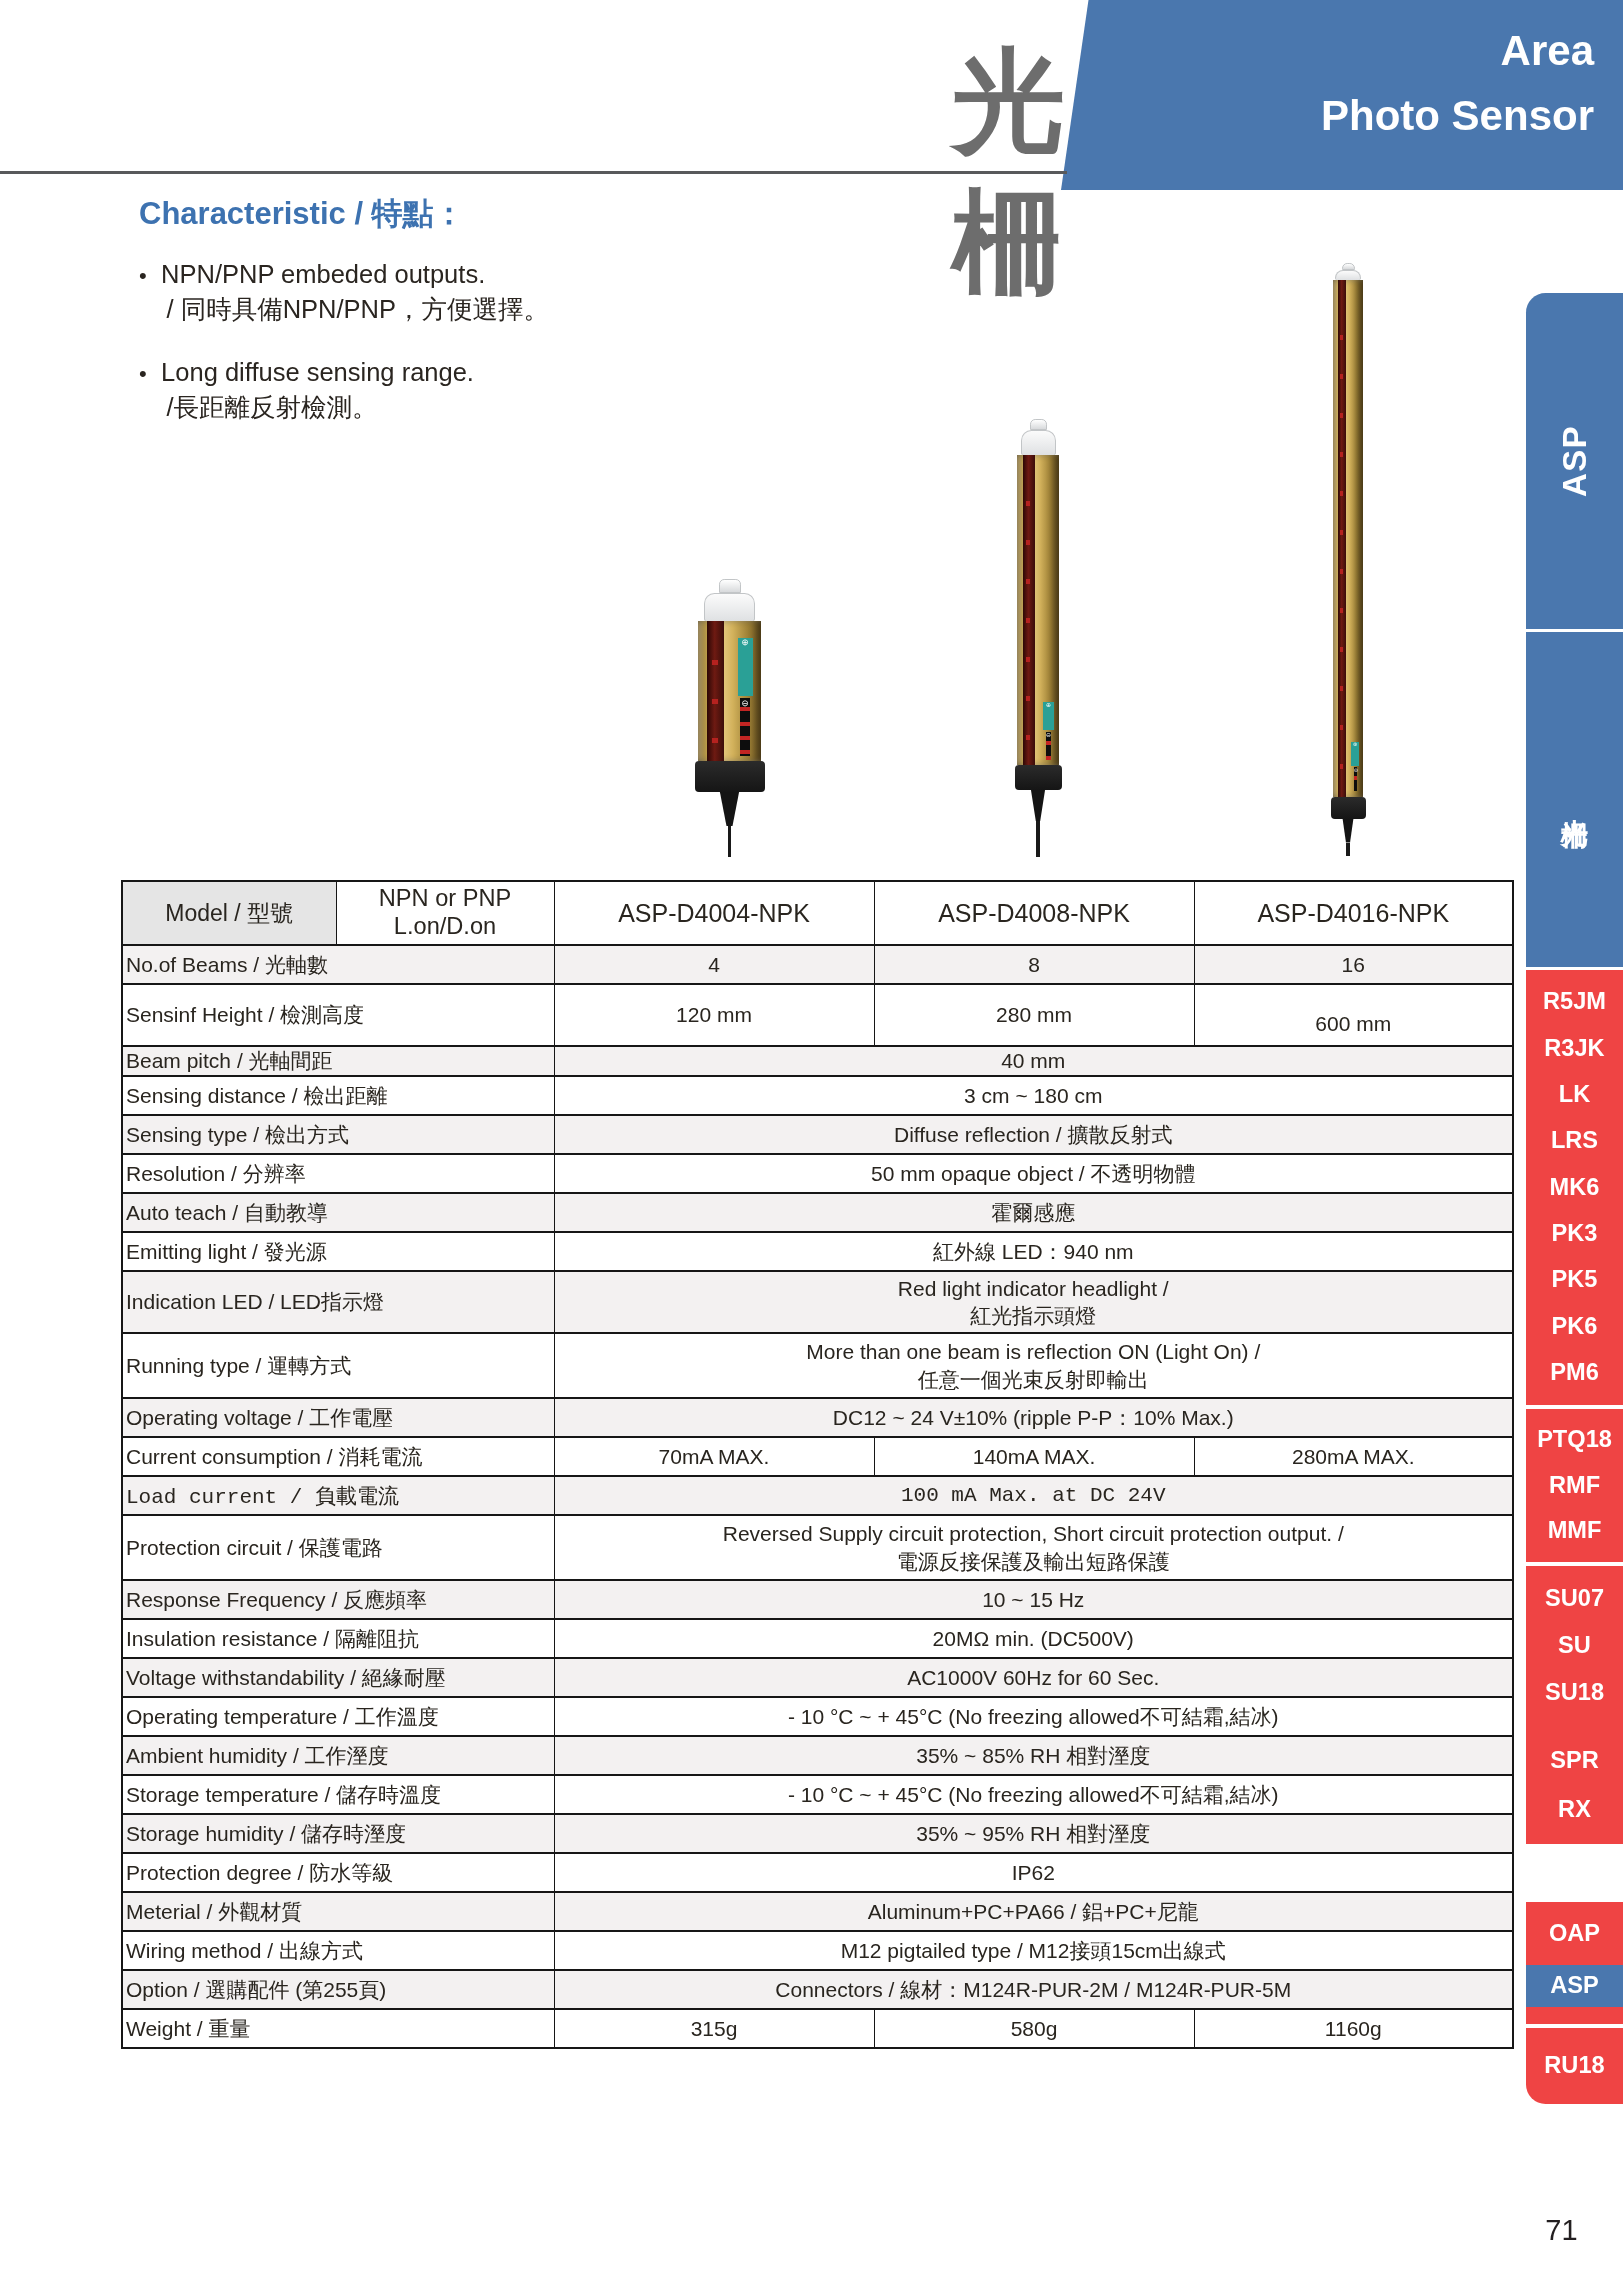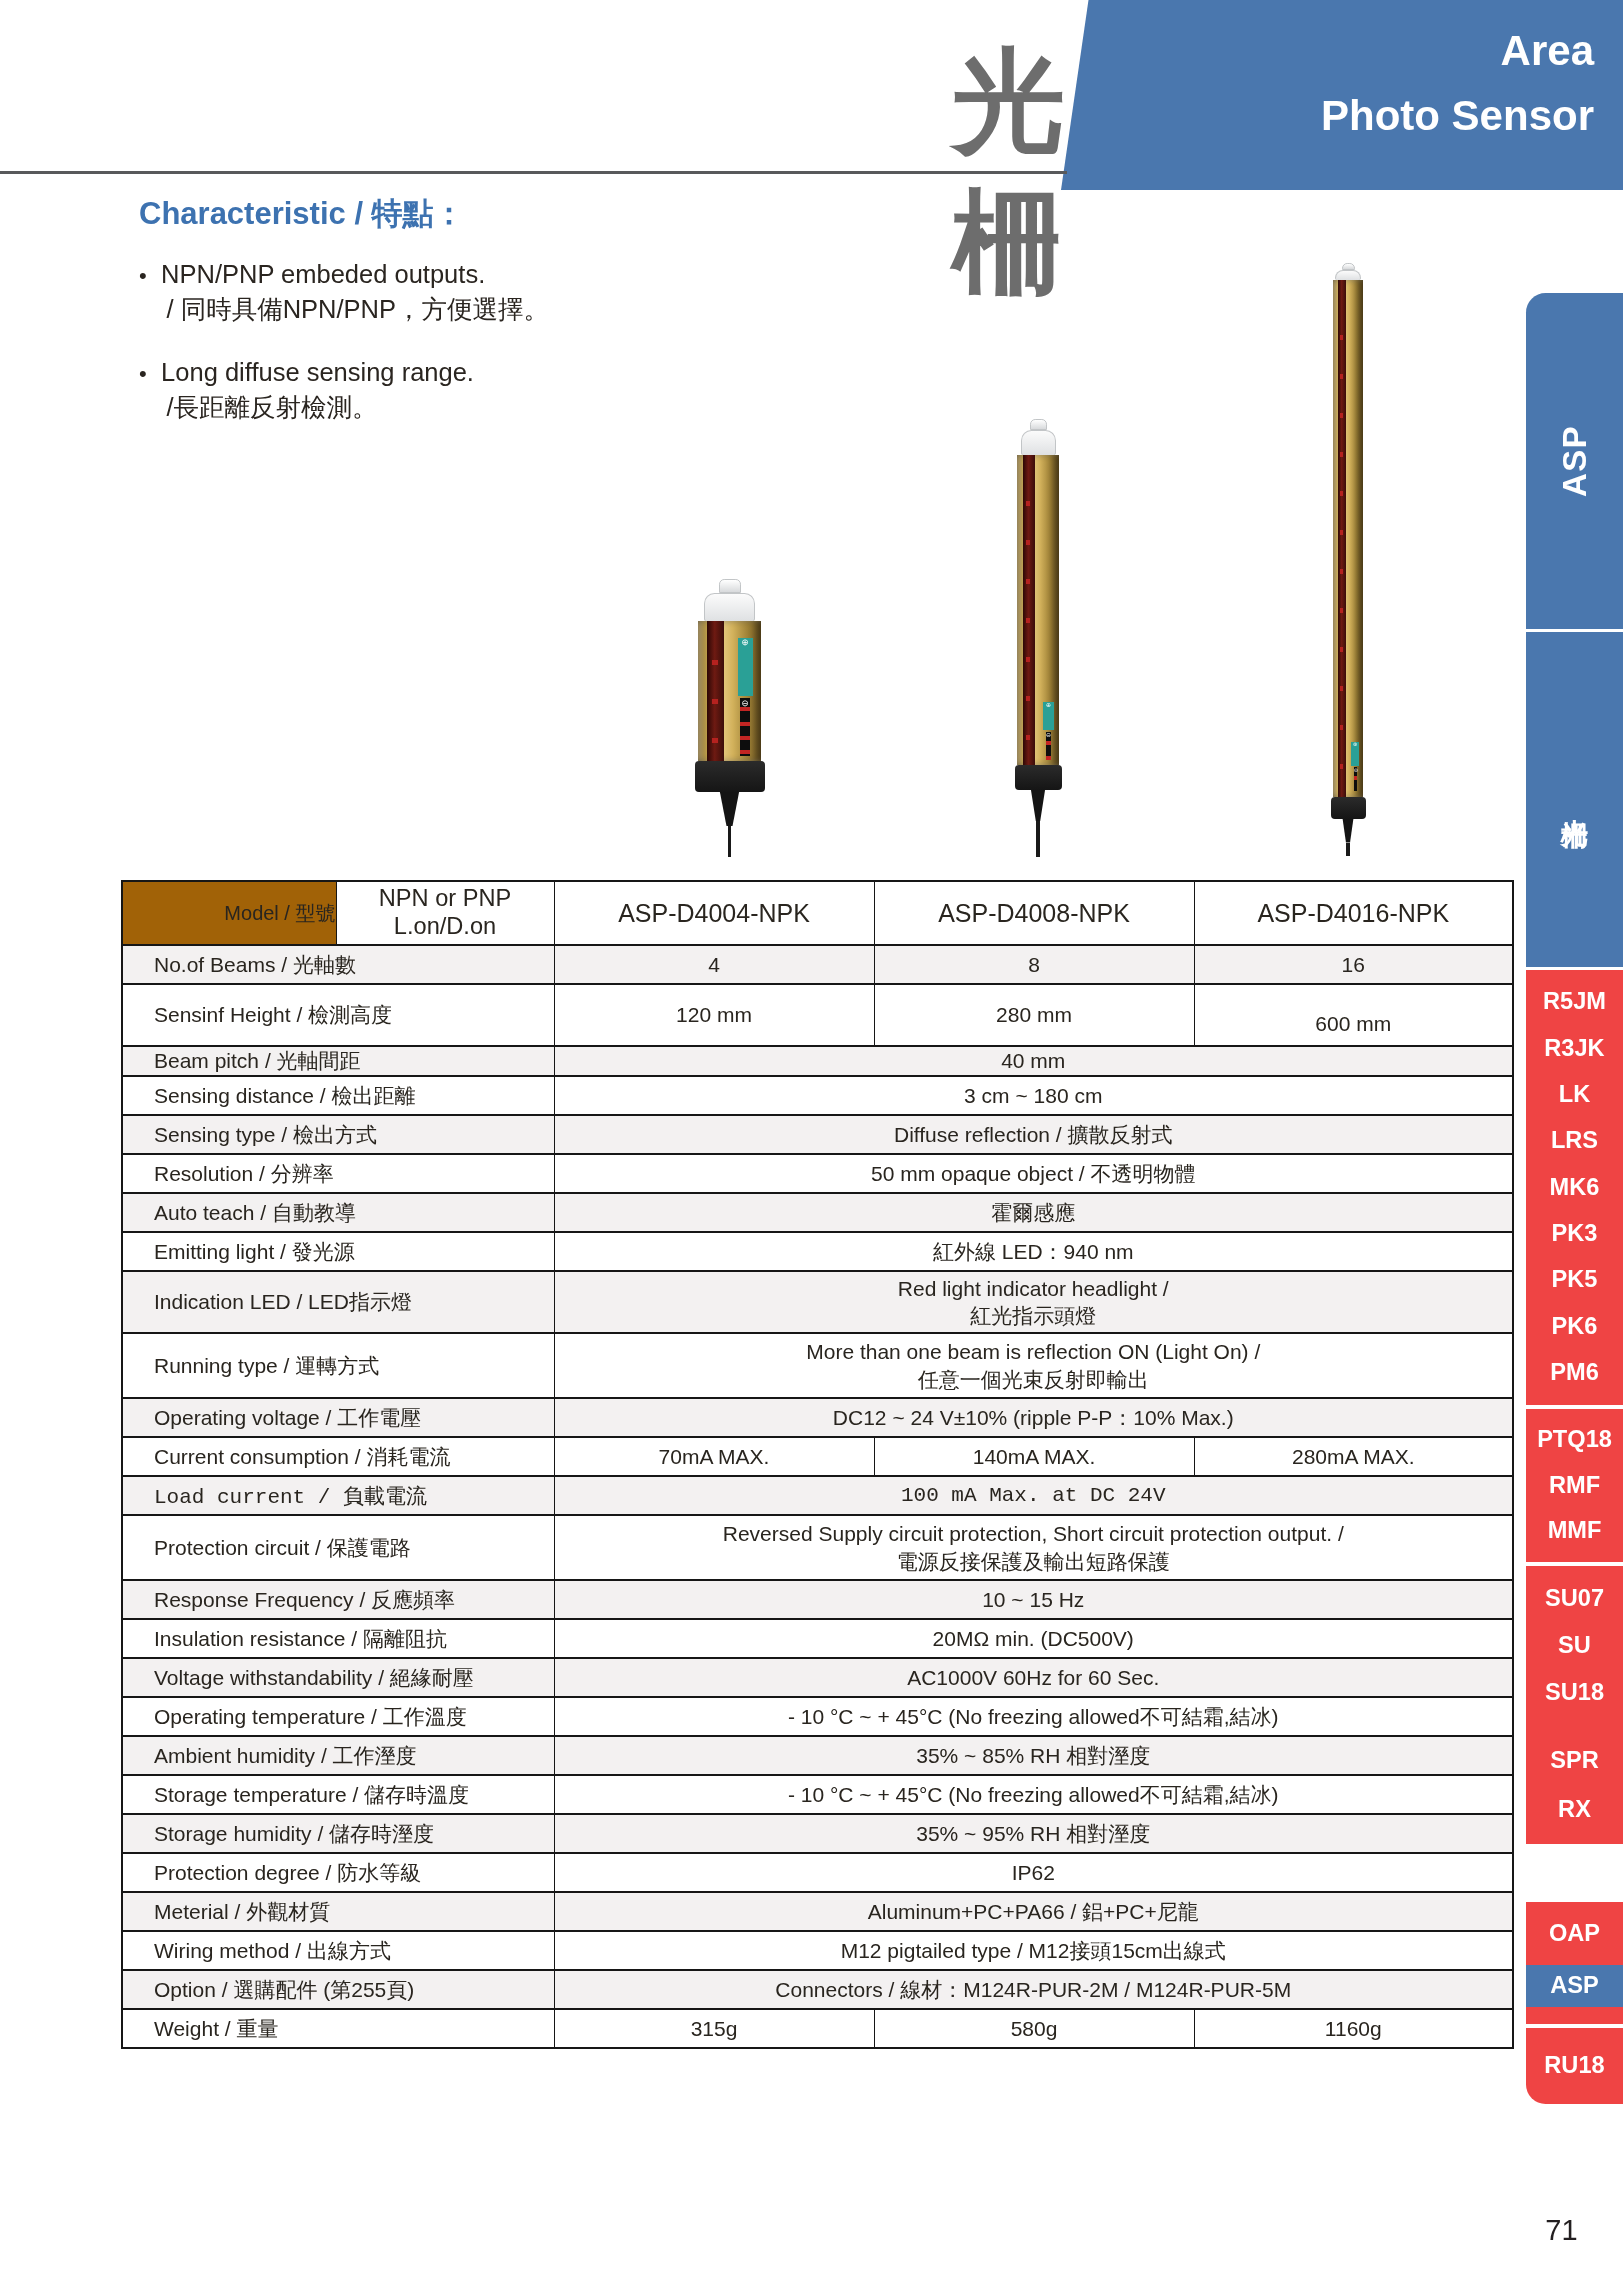--- a/index.html
+++ b/index.html
@@ -68,25 +68,25 @@
   .s3 .sbase{width:35px;height:21.6px;} .s3 .cone{width:17px;height:24px;
        clip-path:polygon(18% 0,82% 0,62% 100%,38% 100%);} .s3 .wire{height:13px;}
 
   
   .spec{position:absolute;left:121px;top:880px;}
   table.spec-t{border-collapse:collapse;table-layout:fixed;width:1392px;
                border:2.6px solid #161616;}
   .spec-t th,.spec-t td{border:1.3px solid #161616;border-top-width:2px;border-bottom-width:2px;
                padding:0;box-sizing:border-box;font-weight:normal;}
   .spec-t thead th{height:64px;}
-  .th-model{background:#a16207;font-size:20px;text-align:right;padding-left:15.7px;}
+  .th-model{background:#e5e5e5;font-size:23px;text-align:center;padding-left:15.7px;}
   .th-npn{font-size:23.6px;font-weight:bold;text-align:center;padding-left:10.5px;line-height:1.18;}
   .th-code{font-size:25px;font-weight:bold;text-align:center;}
   .spec-t tbody tr:nth-child(odd){background:#f3f1f1;}
-  .spec-t td.lbl{font-size:21px;text-align:left;padding-left:31px;}
+  .spec-t td.lbl{font-size:21px;text-align:left;padding-left:3px;}
   .spec-t td.val{font-size:21px;text-align:center;white-space:pre-line;line-height:1.3;}
   .spec-t tr.r1 td.val-last{vertical-align:bottom;padding-bottom:7.9px;}
 
   
   .side{position:absolute;left:1526px;top:0;width:97px;height:2295px;}
   .tab-blue{position:absolute;left:0;width:97px;background:#4a77ae;color:#fff;}
   .tab-asp{top:293px;height:336px;border-radius:19.6px 0 0 0;}
   .tab-cat{top:632px;height:335px;}
   .vlabel{position:absolute;top:50%;left:50%;transform:translate(-50%,-50%) rotate(-90deg);
           font-size:33px;font-weight:bold;letter-spacing:1.3px;white-space:nowrap;}

